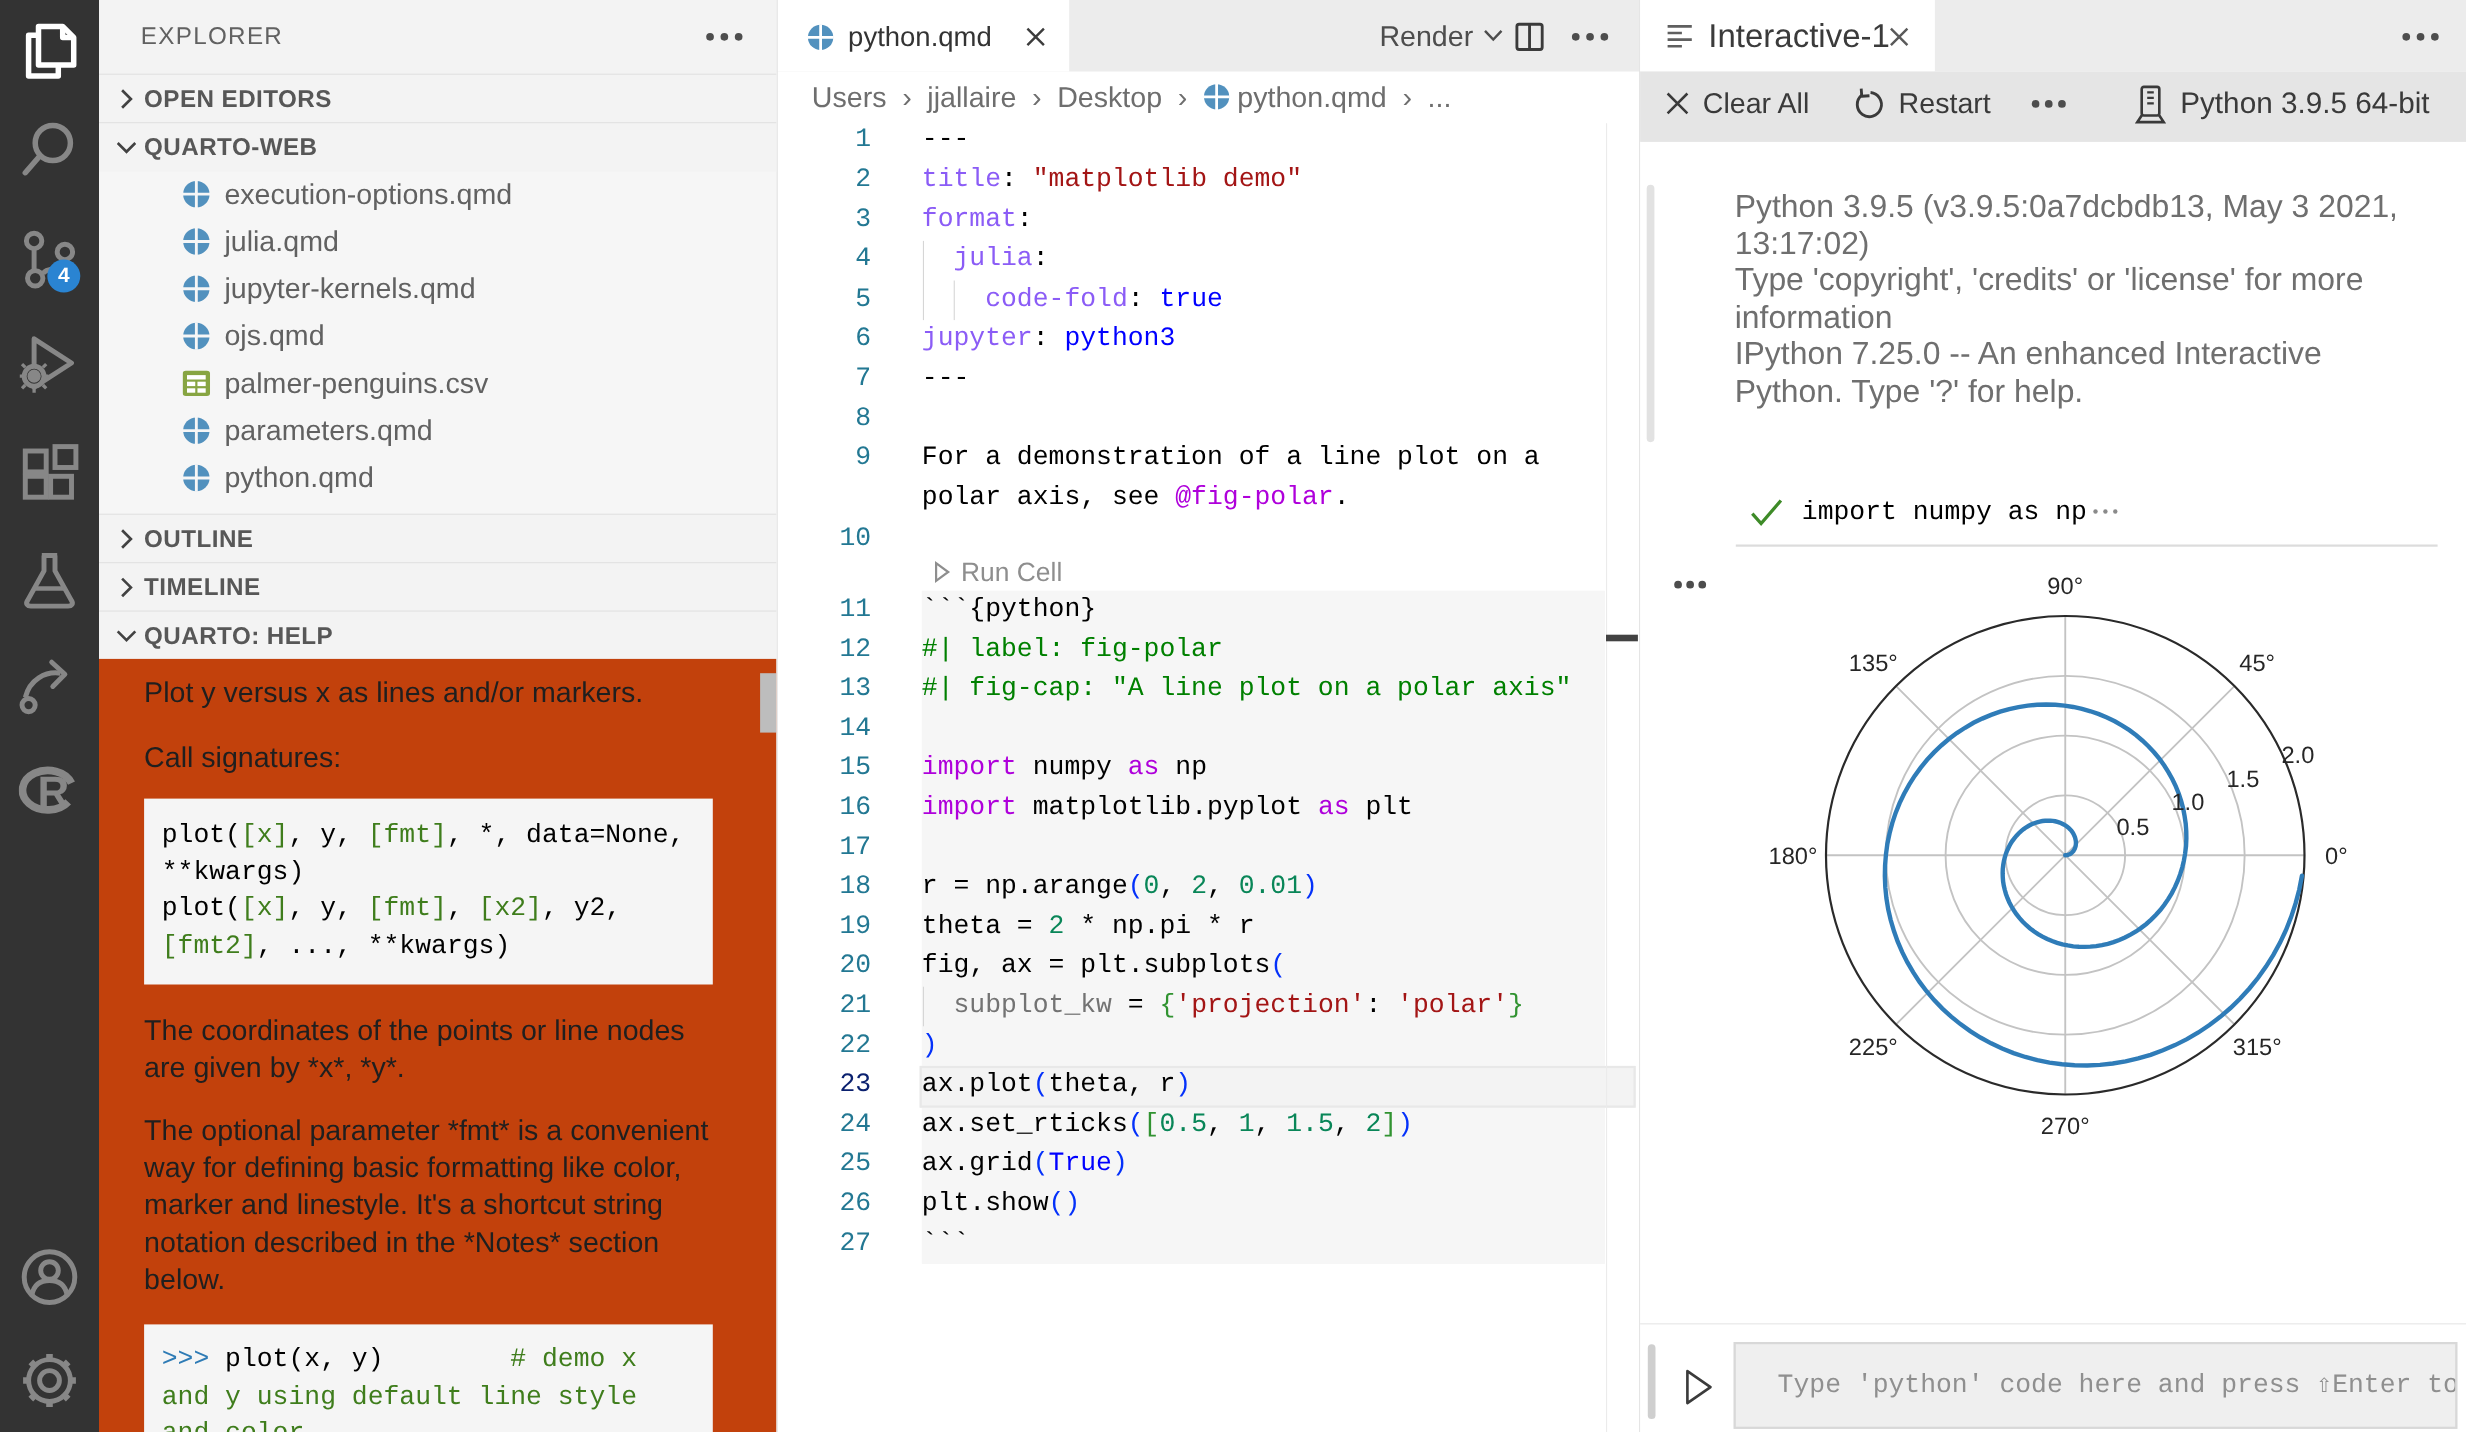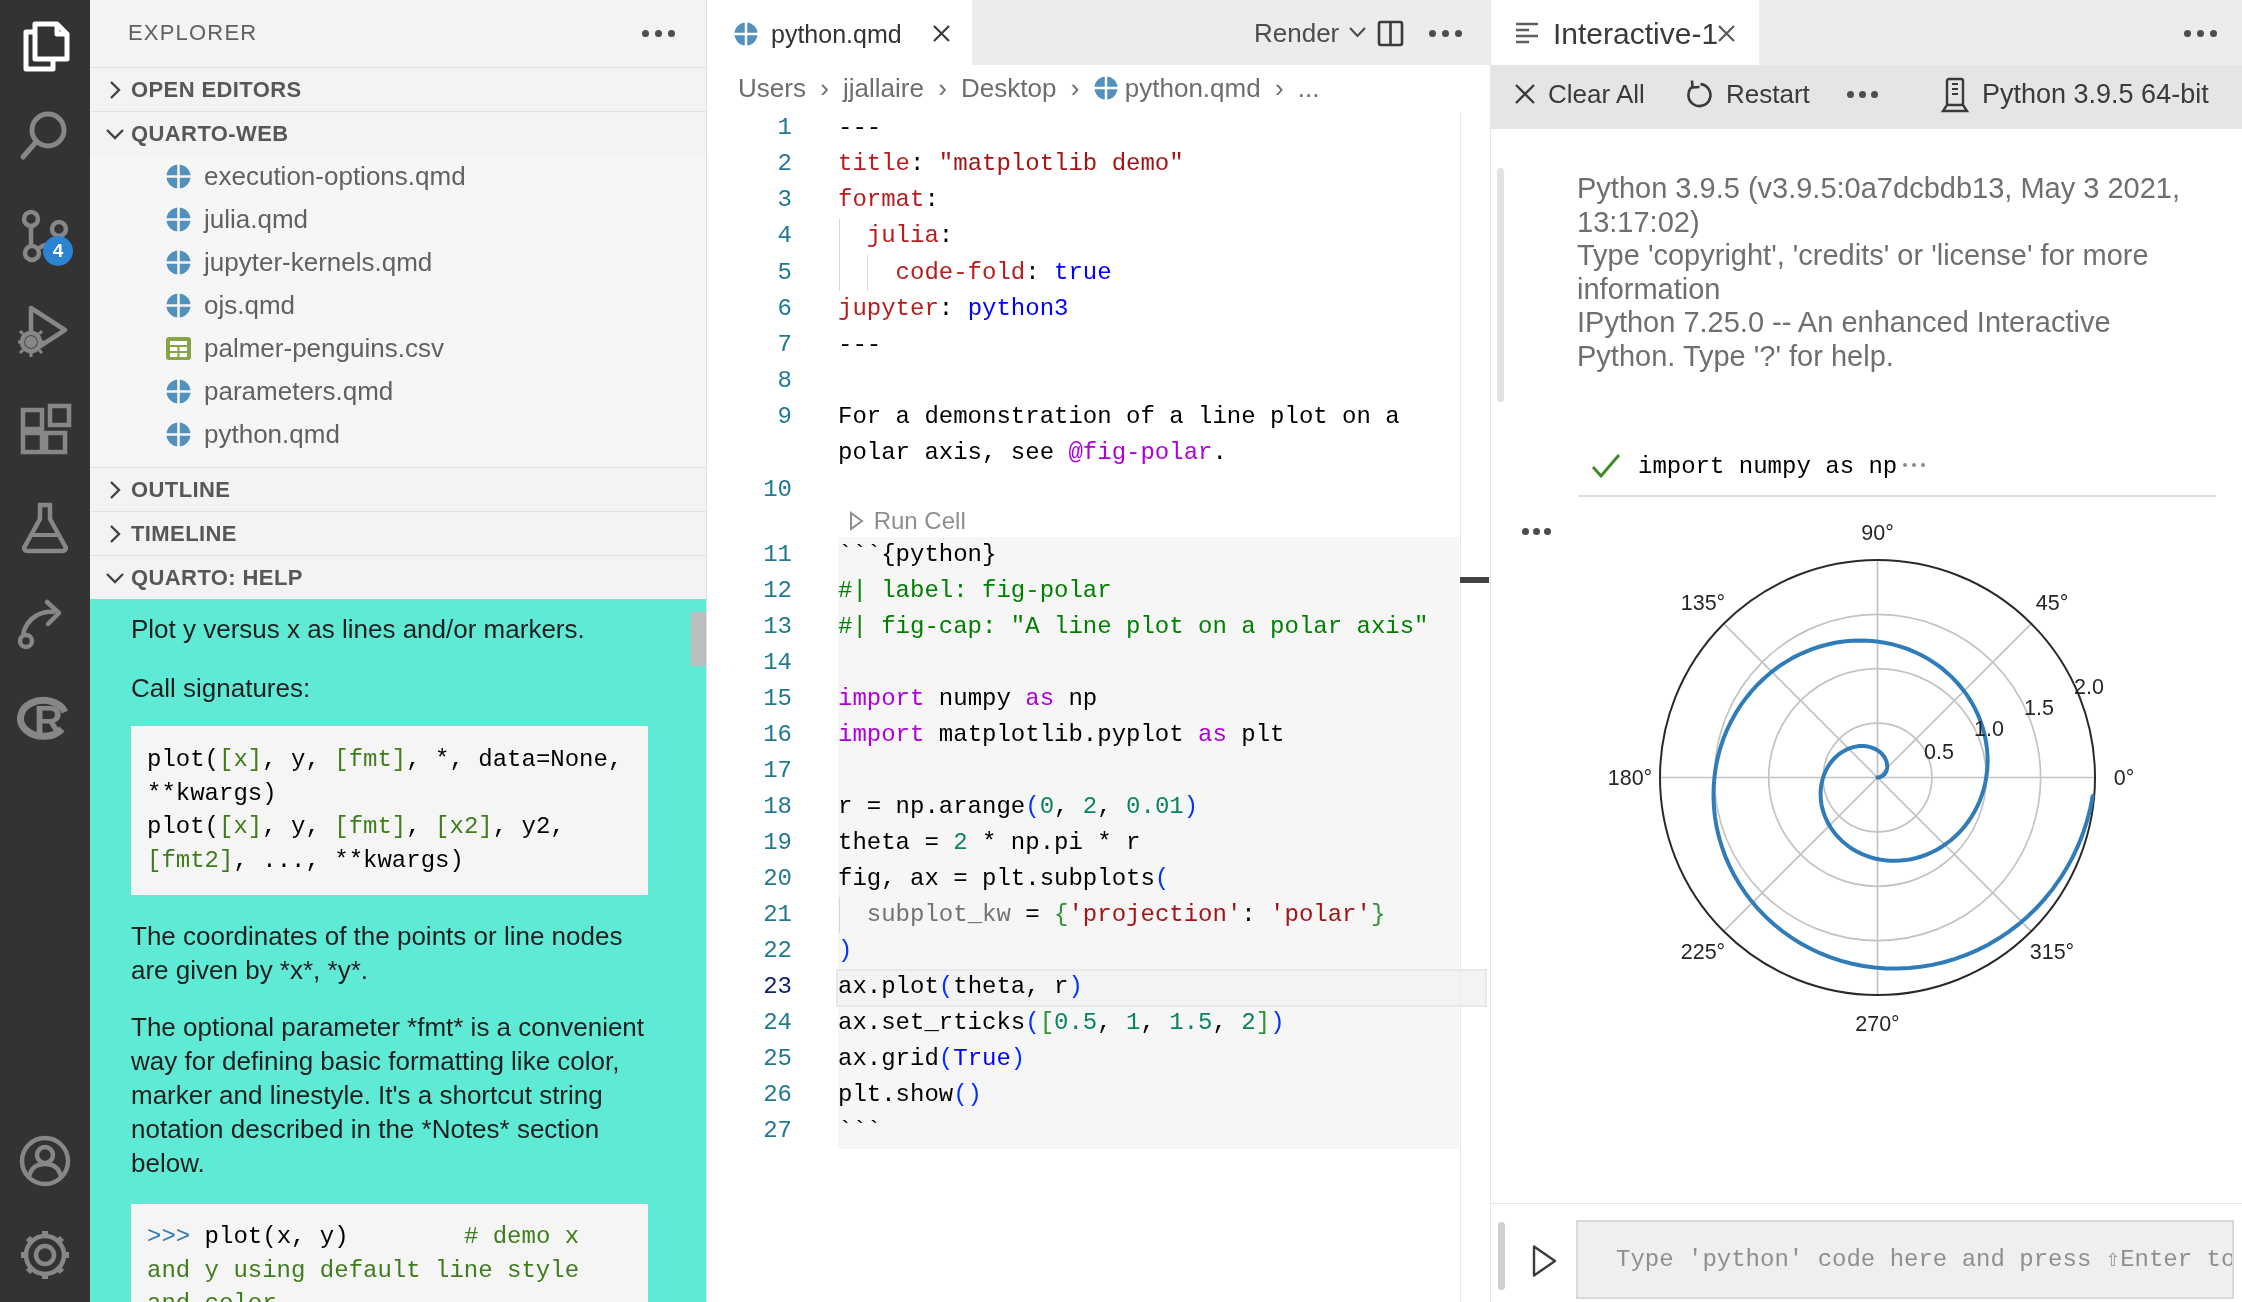--- a/index.html
+++ b/index.html
@@ -12,34 +12,34 @@
 .aicon { position:absolute; left:17px; width:56px; height:56px; }
 
 #sidebar { left:90px; top:0; width:616px; height:1302px; background:#f3f3f3; }
 #sidebar .hdr { position:absolute; left:0; width:616px; height:44px; font-size:22px; font-weight:bold; color:#575757; letter-spacing:0.4px; line-height:44px; }
 #sidebar .hdr .lbl { position:absolute; left:41px; top:0; }
 .chev { position:absolute; left:14px; top:11px; width:22px; height:22px; }
 .sep { position:absolute; left:0; width:616px; height:1px; background:#e2e2e2; }
 .frow { position:absolute; left:13px; width:616px; height:43px; font-size:26px; color:#616161; line-height:43px; }
 .frow .fic { position:absolute; left:63px; top:9px; width:25px; height:25px; }
 .frow .fn { position:absolute; left:101px; top:0; }
-#help { left:90px; top:599px; width:616px; height:703px; background:#5eead4; overflow:hidden; }
+#help { left:90px; top:599px; width:616px; height:703px; background:#c2410c; overflow:hidden; }
 #help p { position:absolute; left:41px; font-size:26px; color:#1f1f1f; line-height:34px; }
 .hcode { position:absolute; left:41px; width:517px; background:#f5f5f5; font-family:"Liberation Mono", monospace; font-size:24px; line-height:33.5px; color:#000; white-space:pre; }
 .grn { color:#3f7d1c; }
 
 #editor { left:706px; top:0; width:784px; height:1302px; background:#ffffff; }
 #tabstrip { position:absolute; left:0; top:0; width:784px; height:65px; background:#ececec; }
 #tab1 { position:absolute; left:0; top:0; width:266px; height:65px; background:#ffffff; }
 #crumbs { position:absolute; left:32px; top:65px; width:750px; height:46px; font-size:26px; color:#6e6e6e; line-height:46px; white-space:pre; }
 .csep { display:inline-block; margin:0 7px; color:#6e6e6e; }
 #cellbg { position:absolute; left:132px; top:537px; width:621px; height:612px; background:#f6f6f6; }
 .gut { position:absolute; left:0px; width:86px; text-align:right; font-size:24px; line-height:36px; color:#237893; font-family:"Liberation Mono", monospace; }
 .cl { position:absolute; left:132px; height:36px; font-size:24px; line-height:36px; white-space:pre; font-family:"Liberation Mono", monospace; color:#000; }
-.tK { color:#b91c1c; }  
+.tK { color:#8b5cf6; }  
 .tS { color:#a31515; }  
 .tB { color:#0000ff; }  
 .tP { color:#af00db; }  
 .tC { color:#008000; }  
 .tN { color:#098658; }  
 .tb1 { color:#0431fa; } 
 .tb2 { color:#319331; } 
 .tV { color:#737373; }  
 .iguide { position:absolute; width:1px; background:#d6d6d6; }
 

